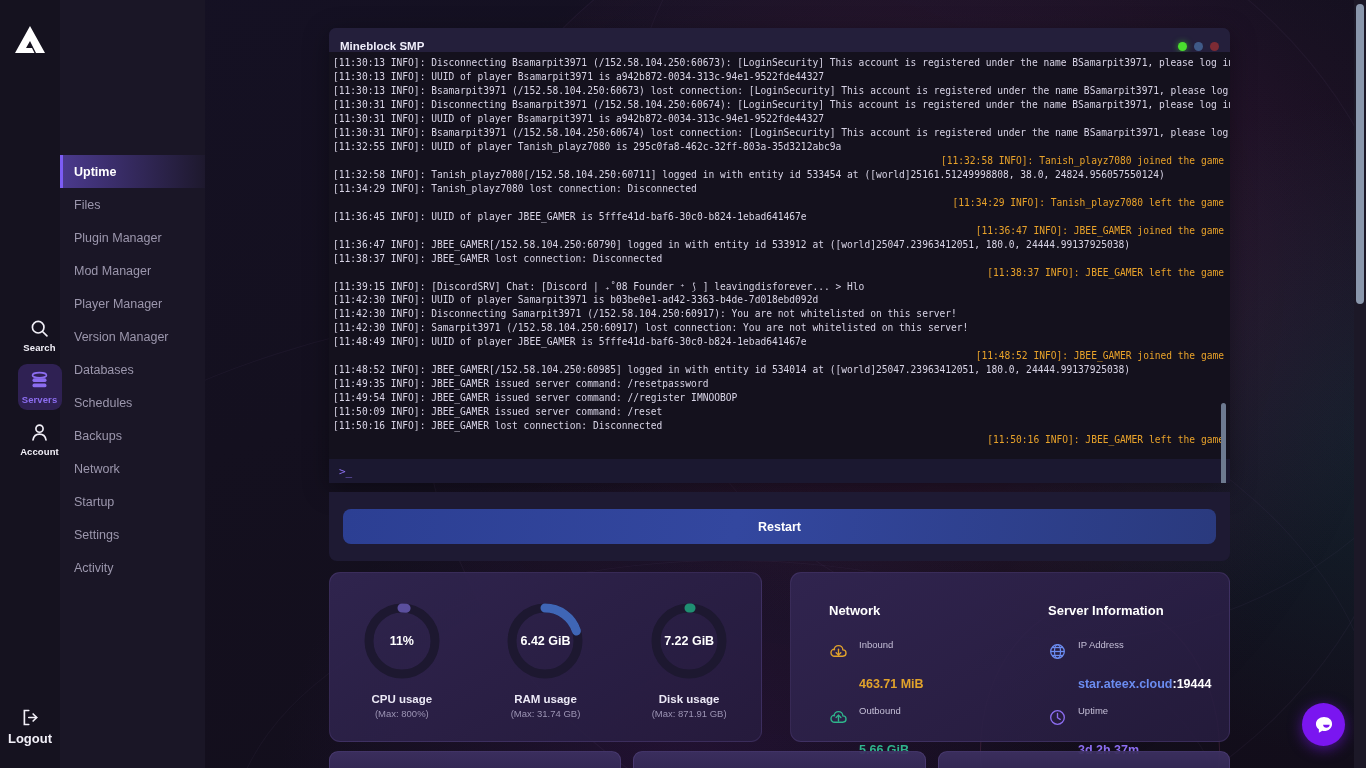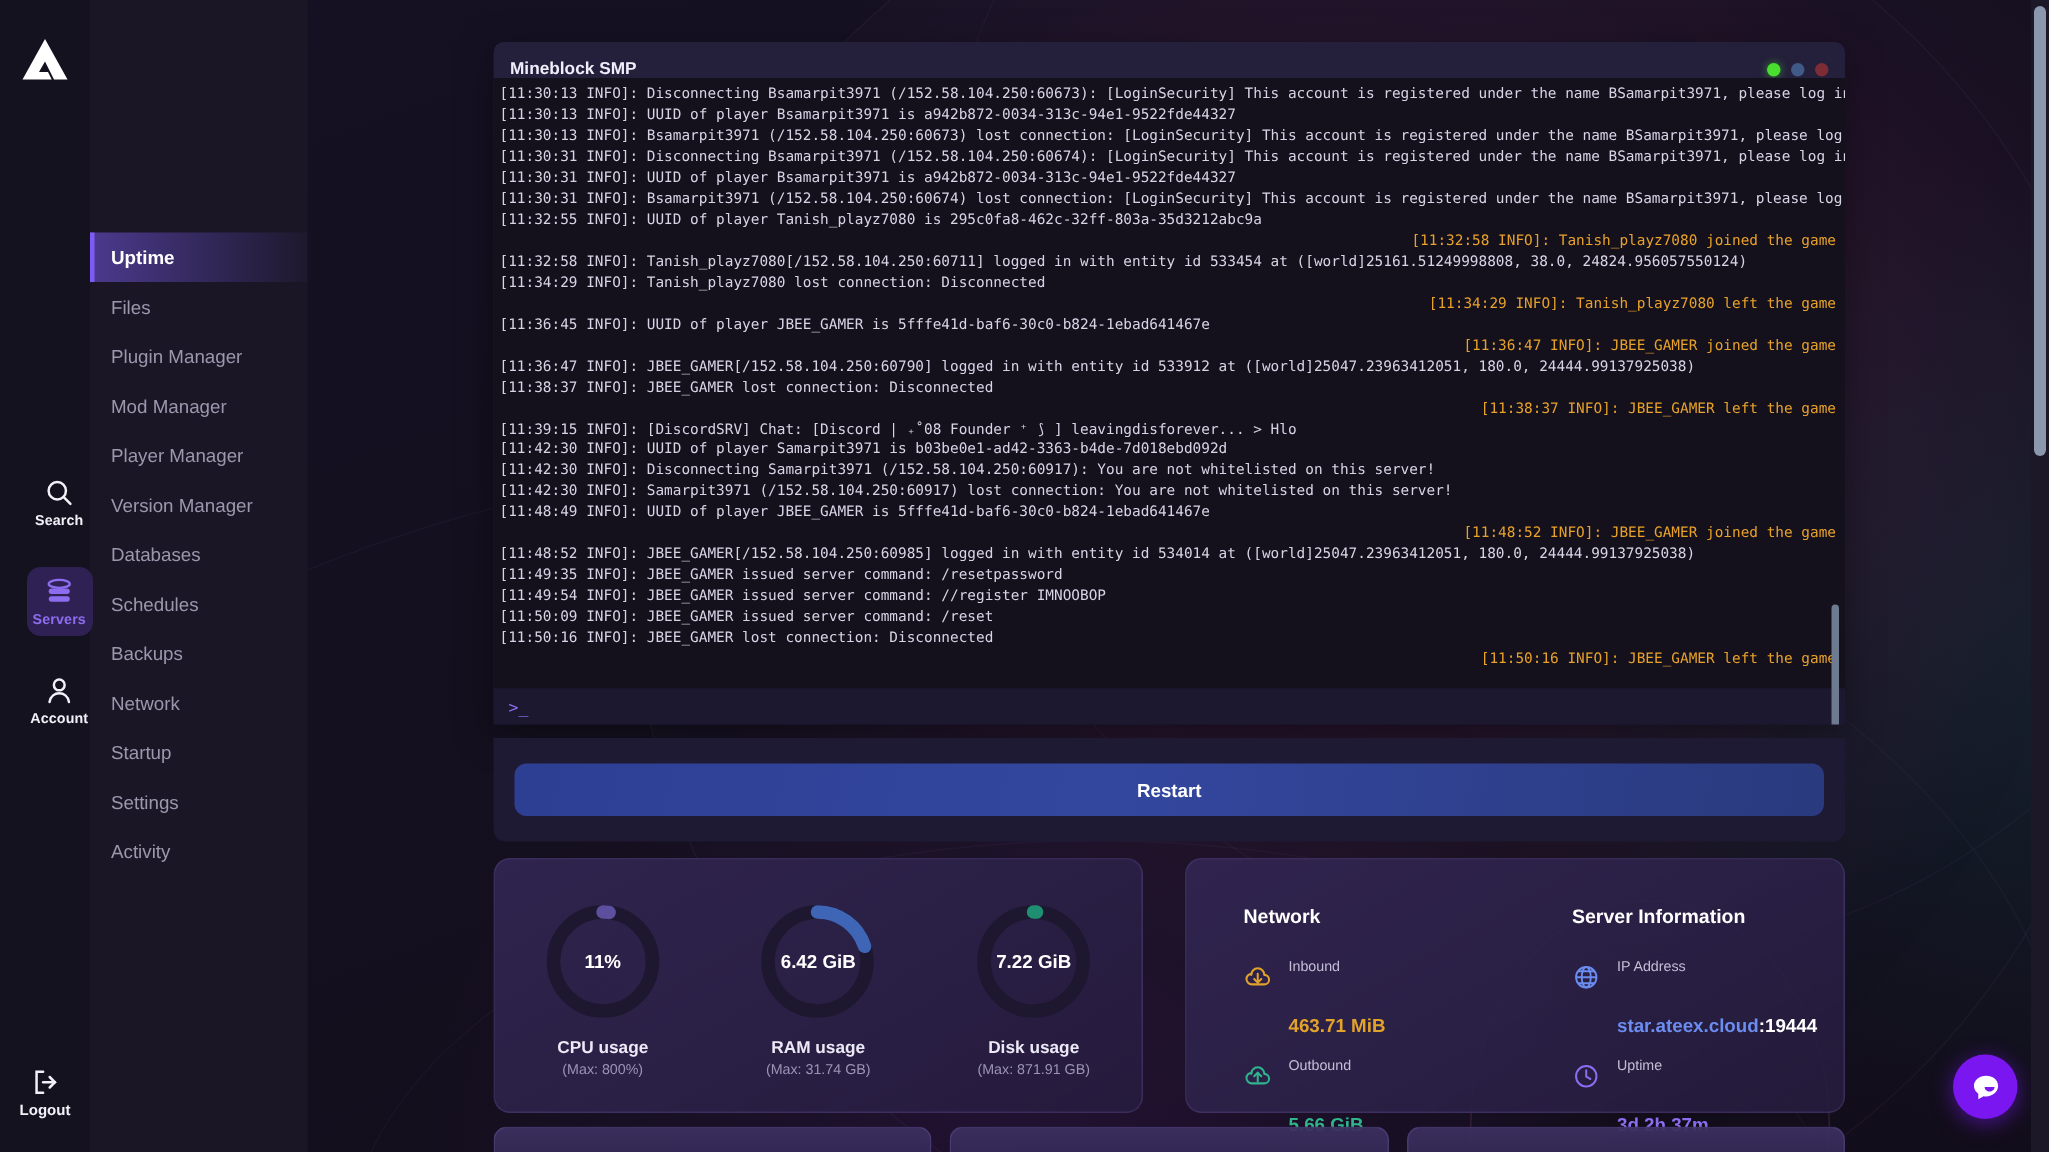--- a/index.html
+++ b/index.html
@@ -37,32 +37,32 @@
   .bgline.b2{ left:230px; top:560px; width:1000px; height:560px; border-color:rgba(160,130,200,.05); }
   .bgline.b3{ left:620px; top:-260px; width:900px; height:900px; border-color:rgba(160,130,200,.055); }
 
   
   #icon-rail{
     position:absolute; left:0; top:0; width:60px; height:768px;
     background:#15121f; z-index:6;
     display:flex; flex-direction:column; align-items:center;
   }
   .rail-logo{ margin-top:20px; width:40px; height:40px; display:flex; align-items:center; justify-content:center; }
-  .rail-mid{ position:absolute; top:312px; left:0; width:60px; display:flex; flex-direction:column; align-items:center; gap:20px;padding-left:19px;}
+  .rail-mid{ position:absolute; top:312px; left:0; width:60px; display:flex; flex-direction:column; align-items:center; gap:6px;padding-left:19px;}
   .rail-item{
     width:44px; display:flex; flex-direction:column; align-items:center; gap:3px;
     padding:6px 0 5px; border-radius:9px; cursor:pointer;
     color:#f2f0f8;
   }
   .rail-item .rl{ font-size:9.5px; font-weight:bold; letter-spacing:.1px; }
   .rail-item.active{ background:#2f2153; color:#8c6df0; }
   .rail-item.active .rl{ color:#8c6df0; }
   .rail-logout{ position:absolute; bottom:22px; left:8px; width:44px;
     display:flex; flex-direction:column; align-items:center; gap:3px; cursor:pointer; color:#f2f0f8;}
-  .rail-logout .rl{ font-size:10px; font-weight:bold; }
+  .rail-logout .rl{ font-size:13px; font-weight:bold; }
 
   
   #server-nav{
     position:absolute; left:60px; top:0; width:145px; height:768px;
     background:#1a1626; z-index:5; padding-top:155px;
   }
   .nav-item{
     height:33px; display:flex; align-items:center;
     padding-left:14px; font-size:12.5px; color:#9c97ad; cursor:pointer;
     position:relative;

